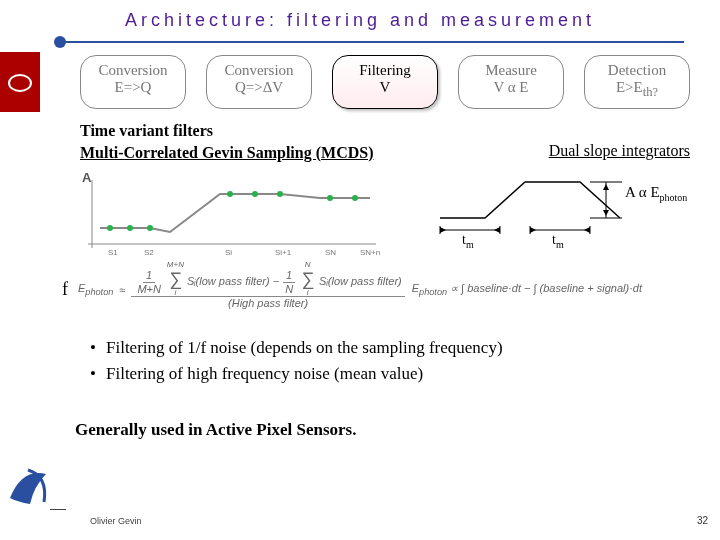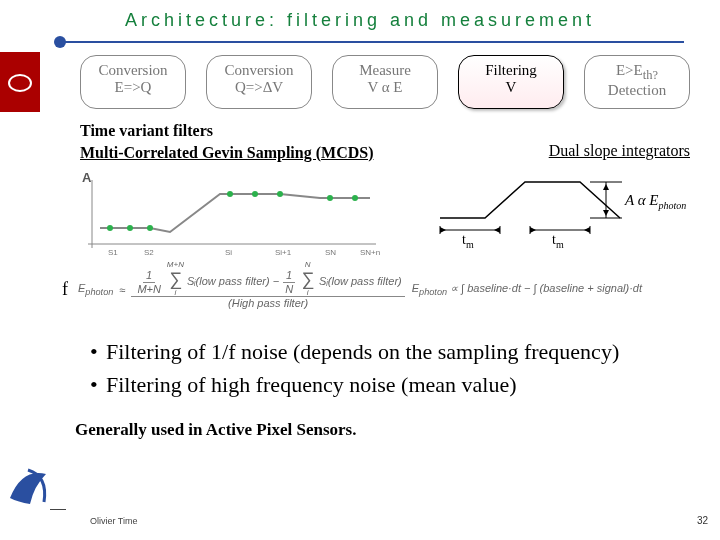--- a/index.html
+++ b/index.html
@@ -12,21 +12,21 @@
     overflow: hidden;
   }
   .slide {
     position: absolute;
     left: 0; top: 0; width: 720px; height: 540px;
   }
   .title {
     text-align: center;
     font-family: Arial, sans-serif;
     letter-spacing: 4px;
-    color: #15803d;
+    color: #4c1d95;
     font-size: 18px;
     padding-top: 10px;
   }
   .title-rule {
     position: relative;
     margin: 6px 36px 0 60px;
     height: 10px;
   }
   .title-rule .line {
     position: absolute;
@@ -161,21 +161,21 @@
     position: relative;
     display: inline-block;
     padding: 0 2px;
   }
   .sum .upper { position: absolute; top: -9px; left: 50%; transform: translateX(-50%); font-size: 8px; font-style: italic; }
   .sum .lower { position: absolute; bottom: -9px; left: 50%; transform: translateX(-50%); font-size: 8px; font-style: italic; }
 
   .bullets {
     position: absolute;
     top: 335px; left: 90px; right: 40px;
-    font-size: 22px;
+    font-size: 17px;
     line-height: 1.5;
   }
   .bullets li { list-style: none; position: relative; padding-left: 16px; }
   .bullets li::before {
     content: "•";
     position: absolute; left: 0; top: 0;
   }
 
   .closing {
     position: absolute;
@@ -227,31 +227,31 @@
 
   <div class="chain">
     <div class="pill">
       <div>Conversion</div>
       <div>E=&gt;Q</div>
     </div>
     <div class="pill">
       <div>Conversion</div>
       <div>Q=&gt;ΔV</div>
     </div>
+    <div class="pill active">
+      <div>Filtering</div>
+      <div>V</div>
+    </div>
     <div class="pill">
       <div>Measure</div>
       <div>V α E</div>
     </div>
-    <div class="pill active">
-      <div>Filtering</div>
-      <div>V</div>
-    </div>
     <div class="pill">
+      <div>Detection</div>
       <div><span>E&gt;E</span><sub>th?</sub></div>
-      <div>Detection</div>
     </div>
   </div>
 
   <div class="sublabels">
     <div class="left">
       <div>Time variant filters</div>
       <div class="underline">Multi-Correlated Gevin Sampling (MCDS)</div>
     </div>
     <div class="right">Dual slope integrators</div>
   </div>
@@ -301,21 +301,21 @@
       <line x1="176" y1="12" x2="176" y2="48" stroke="#000"></line>
       <polygon points="176,14 173,20 179,20" fill="#000"></polygon>
       <polygon points="176,46 173,40 179,40" fill="#000"></polygon>
     </svg>
     <div class="tm" style="left:32px; top:62px;">
       <span>t</span><sub>m</sub>
     </div>
     <div class="tm" style="left:122px; top:62px;">
       <span>t</span><sub>m</sub>
     </div>
-    <div class="a-label" style="top:22px;font-style:italic;">
+    <div class="a-label" style="top:14px;">
       <span>A</span>
       <span>α</span>
       <span>E</span><sub>photon</sub>
     </div>
   </div>
 
   <div class="formula-row">
     <span class="flab">f</span>
     <span class="italic">
       <span>E</span><sub>photon</sub>
@@ -361,15 +361,15 @@
   <div class="closing">Generally used in Active Pixel Sensors.</div>
 
   <div class="corner-logo">
     <svg viewBox="0 0 48 48">
       <rect x="0" y="0" width="48" height="48" fill="#fff"></rect>
       <path d="M6 36 Q18 6 42 12 Q30 24 26 42 Q14 40 6 36 Z" fill="#2a4fa0"></path>
       <path d="M24 8 Q44 14 40 40" fill="none" stroke="#2a4fa0" stroke-width="3"></path>
     </svg>
   </div>
   <div class="footer-rule"></div>
-  <div class="footer-author">Olivier Time</div>
+  <div class="footer-author">Olivier Gevin</div>
   <div class="footer-page">32</div>
 </div>
 
 </body></html>

